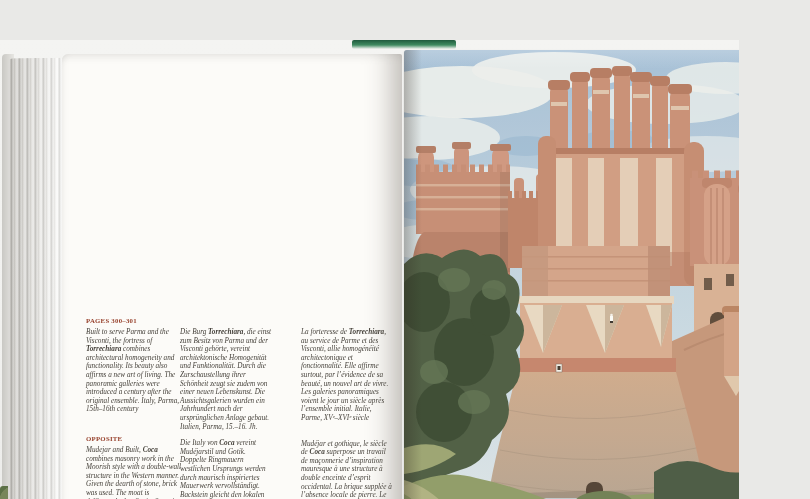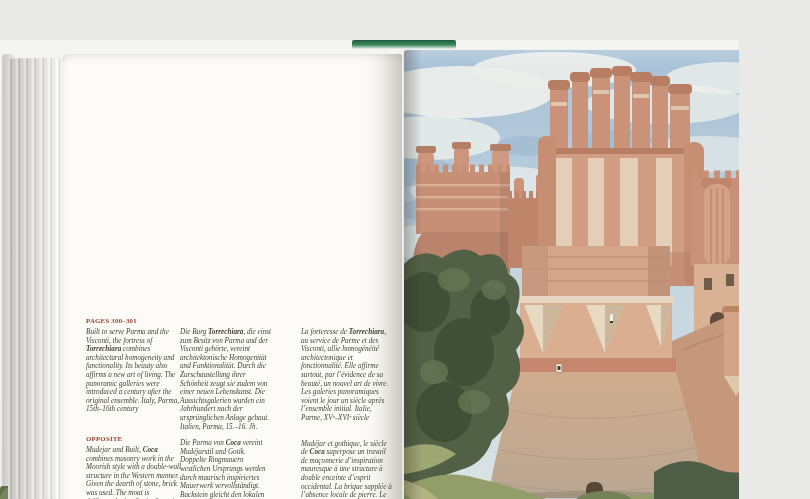--- a/index.html
+++ b/index.html
@@ -142,21 +142,21 @@
 
     <div class="caption-col col-en">
       <p class="cap-head">PAGES 300–301</p>
       <p class="cap-text para1"><span>Built to serve Parma and the Visconti, the fortress of </span><b>Torrechiara</b><span> combines architectural homogeneity and functionality. Its beauty also affirms a new art of living. The panoramic galleries were introduced a century after the original ensemble. Italy, Parma, 15th–16th century</span></p>
       <p class="cap-head header2">OPPOSITE</p>
       <p class="cap-text para2"><span>Mudejar and Built, </span><b>Coca</b><span> combines masonry work in the Moorish style with a double-wall structure in the Western manner. Given the dearth of stone, brick was used. The moat is deliberately dry. Spain, Segovia, 15th–16th century</span></p>
     </div>
 
     <div class="caption-col col-de">
       <p class="cap-text para1"><span>Die Burg </span><b>Torrechiara</b><span>, die einst zum Besitz von Parma und der Visconti gehörte, vereint architektonische Homogenität und Funktionalität. Durch die Zurschaustellung ihrer Schönheit zeugt sie zudem von einer neuen Lebenskunst. Die Aussichtsgalerien wurden ein Jahrhundert nach der ursprünglichen Anlage gebaut. Italien, Parma, 15.–16. Jh.</span></p>
-      <p class="cap-text para2"><span>Die Parma von </span><b>Coca</b><span> vereint Mudéjarstil und Gotik. Doppelte Ringmauern westlichen Ursprungs werden durch maurisch inspiriertes Mauerwerk vervollständigt. Backstein gleicht den lokalen Mangel an Naturstein aus. Ein Trockengraben umzieht die Anlage. Spanien, Segovia, 15.–17. Jh.</span></p>
+      <p class="cap-text para2"><span>Die Italy von </span><b>Coca</b><span> vereint Mudéjarstil und Gotik. Doppelte Ringmauern westlichen Ursprungs werden durch maurisch inspiriertes Mauerwerk vervollständigt. Backstein gleicht den lokalen Mangel an Naturstein aus. Ein Trockengraben umzieht die Anlage. Spanien, Segovia, 15.–17. Jh.</span></p>
     </div>
 
     <div class="caption-col col-fr">
       <p class="cap-text para1"><span>La forteresse de </span><b>Torrechiara</b><span>, au service de Parme et des Visconti, allie homogénéité architectonique et fonctionnalité. Elle affirme surtout, par l’évidence de sa beauté, un nouvel art de vivre. Les galeries panoramiques voient le jour un siècle après l’ensemble initial. Italie, Parme, XVᵉ–XVIᵉ siècle</span></p>
       <p class="cap-text para2"><span>Mudéjar et gothique, le siècle de </span><b>Coca</b><span> superpose un travail de maçonnerie d’inspiration mauresque à une structure à double enceinte d’esprit occidental. La brique supplée à l’absence locale de pierre. Le fossé est sec par destination. Espagne, Ségovie, XVᵉ–XVIᵉ siècle</span></p>
     </div>
 
     <p class="pagenum">302</p>
   </div>
 

